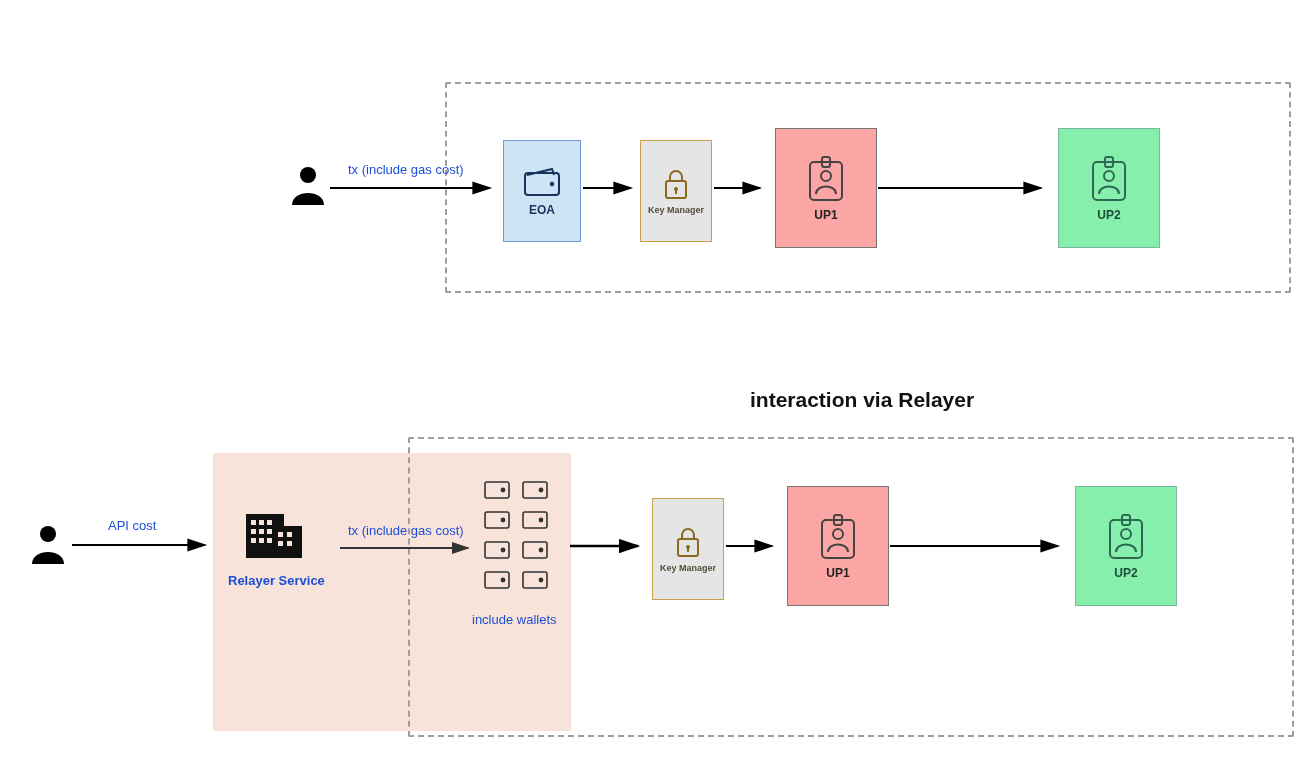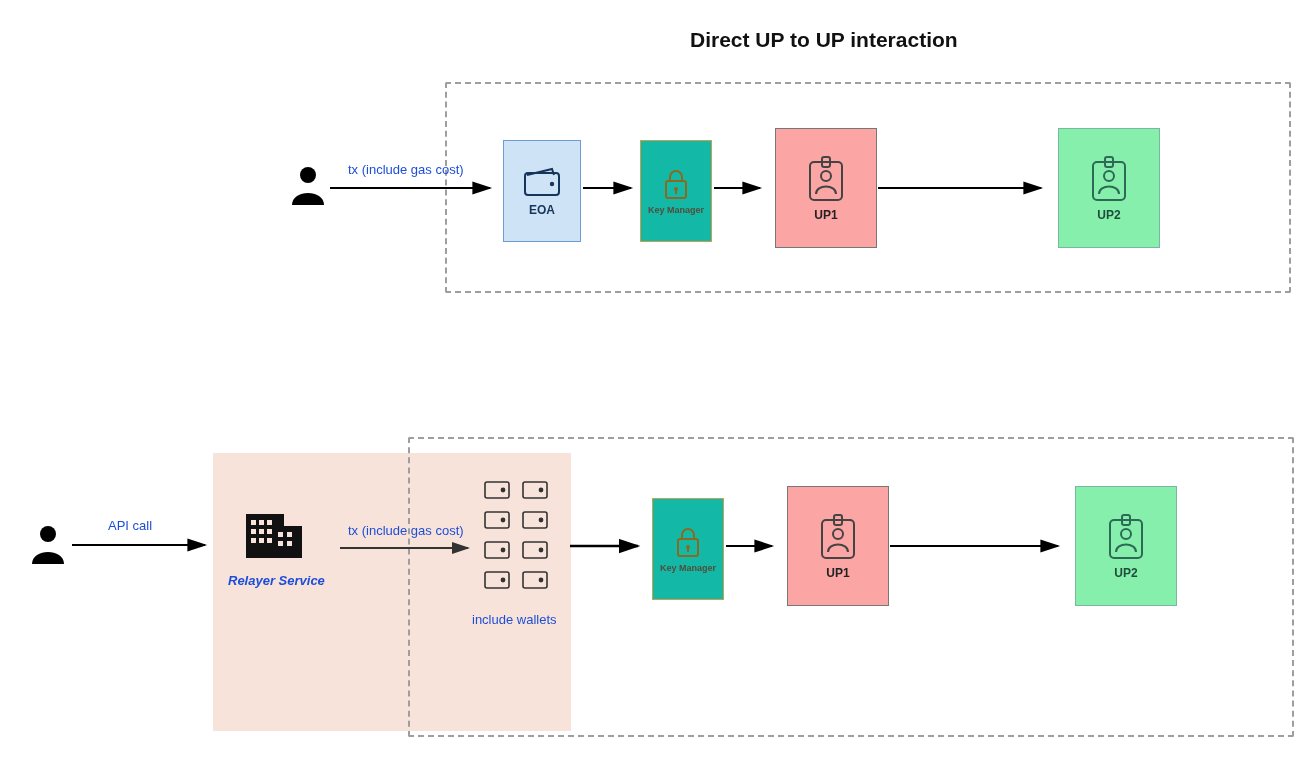--- a/index.html
+++ b/index.html
@@ -46,39 +46,38 @@
   .node-label-tiny {
     font-size: 9px;
     font-weight: 600;
     color: #544d3a;
   }
   .eoa-box {
     background: #cfe3f7;
     border-color: #6b9dd4;
   }
   .km-box {
-    background: #14b8a6;
+    background: #e5e5e5;
     border-color: #c8a14a;
   }
   .up2-box {
     background: #86efac;
     border-color: #7ab79f;
   }
   .relayer-box {
     background: #f8e3db;
     border: none;
   }
   svg.arrow, svg.icon { overflow: visible; }
 </style>
 </head>
 <body>
 
 <div class="canvas">
 
-  <div class="abs title" style="left:690px; top:28px;">Direct UP to UP interaction</div>
 
   <div class="abs dashed-box" style="left:445px; top:82px; width:842px; height:207px; border-radius:2px;"></div>
 
   <svg class="abs icon" style="left:290px; top:165px;" width="36" height="42">
     <circle cx="18" cy="10" r="8" fill="#000"></circle>
     <path d="M2 40 C 2 24, 34 24, 34 40 Z" fill="#000"></path>
   </svg>
 
   <div class="abs small-label" style="left:348px; top:162px;">tx (include gas cost)</div>
 
@@ -150,31 +149,32 @@
   <div class="abs node-box up2-box" style="left:1058px; top:128px; width:100px; height:118px;">
     <svg class="icon" width="44" height="50">
       <rect x="6" y="8" width="32" height="38" rx="4" fill="none" stroke="#2d6a55" stroke-width="2"></rect>
       <rect x="18" y="3" width="8" height="10" rx="2" fill="none" stroke="#2d6a55" stroke-width="2"></rect>
       <circle cx="22" cy="22" r="5" fill="none" stroke="#2d6a55" stroke-width="2"></circle>
       <path d="M12 40 C 12 30, 32 30, 32 40" fill="none" stroke="#2d6a55" stroke-width="2"></path>
     </svg>
     <div class="node-label" style="color:#1e4d3d;">UP2</div>
   </div>
 
+  <div class="abs title" style="left:750px; top:388px;">interaction via Relayer</div>
 
   <div class="abs relayer-box" style="left:213px; top:453px; width:358px; height:278px;"></div>
 
   <div class="abs dashed-box" style="left:408px; top:437px; width:882px; height:296px; border-radius:2px;"></div>
 
   <svg class="abs icon" style="left:30px; top:524px;" width="36" height="42">
     <circle cx="18" cy="10" r="8" fill="#000"></circle>
     <path d="M2 40 C 2 24, 34 24, 34 40 Z" fill="#000"></path>
   </svg>
 
-  <div class="abs small-label" style="left:108px; top:518px;">API call</div>
+  <div class="abs small-label" style="left:108px; top:518px;">API cost</div>
 
   <svg class="abs arrow" style="left:72px; top:540px;" width="145" height="20">
     <defs>
         <marker id="ahb1" markerWidth="10" markerHeight="10" refX="8" refY="3" orient="auto">
           <path d="M0,0 L0,6 L9,3 z" fill="#000"></path>
         </marker>
       </defs>
     <line x1="0" y1="5" x2="133" y2="5" stroke="#000" stroke-width="2.2" marker-end="url(#ahb1)"></line>
   </svg>
 
@@ -191,21 +191,21 @@
         <rect x="23" y="21" width="5" height="5"></rect>
       <rect x="7" y="30" width="5" height="5"></rect>
         <rect x="15" y="30" width="5" height="5"></rect>
         <rect x="23" y="30" width="5" height="5"></rect>
       <rect x="34" y="24" width="5" height="5"></rect>
         <rect x="43" y="24" width="5" height="5"></rect>
       <rect x="34" y="33" width="5" height="5"></rect>
         <rect x="43" y="33" width="5" height="5"></rect>
     </g>
   </svg>
-  <div class="abs small-label bold" style="left:228px; top:573px;font-style:italic;">Relayer Service</div>
+  <div class="abs small-label bold" style="left:228px; top:573px;">Relayer Service</div>
 
   <div class="abs small-label" style="left:348px; top:523px;">tx (include gas cost)</div>
 
   <svg class="abs arrow" style="left:340px; top:543px;" width="140" height="20">
     <defs>
         <marker id="ahb2" markerWidth="10" markerHeight="10" refX="8" refY="3" orient="auto">
           <path d="M0,0 L0,6 L9,3 z" fill="#333"></path>
         </marker>
       </defs>
     <line x1="0" y1="5" x2="128" y2="5" stroke="#333" stroke-width="2" marker-end="url(#ahb2)"></line>

